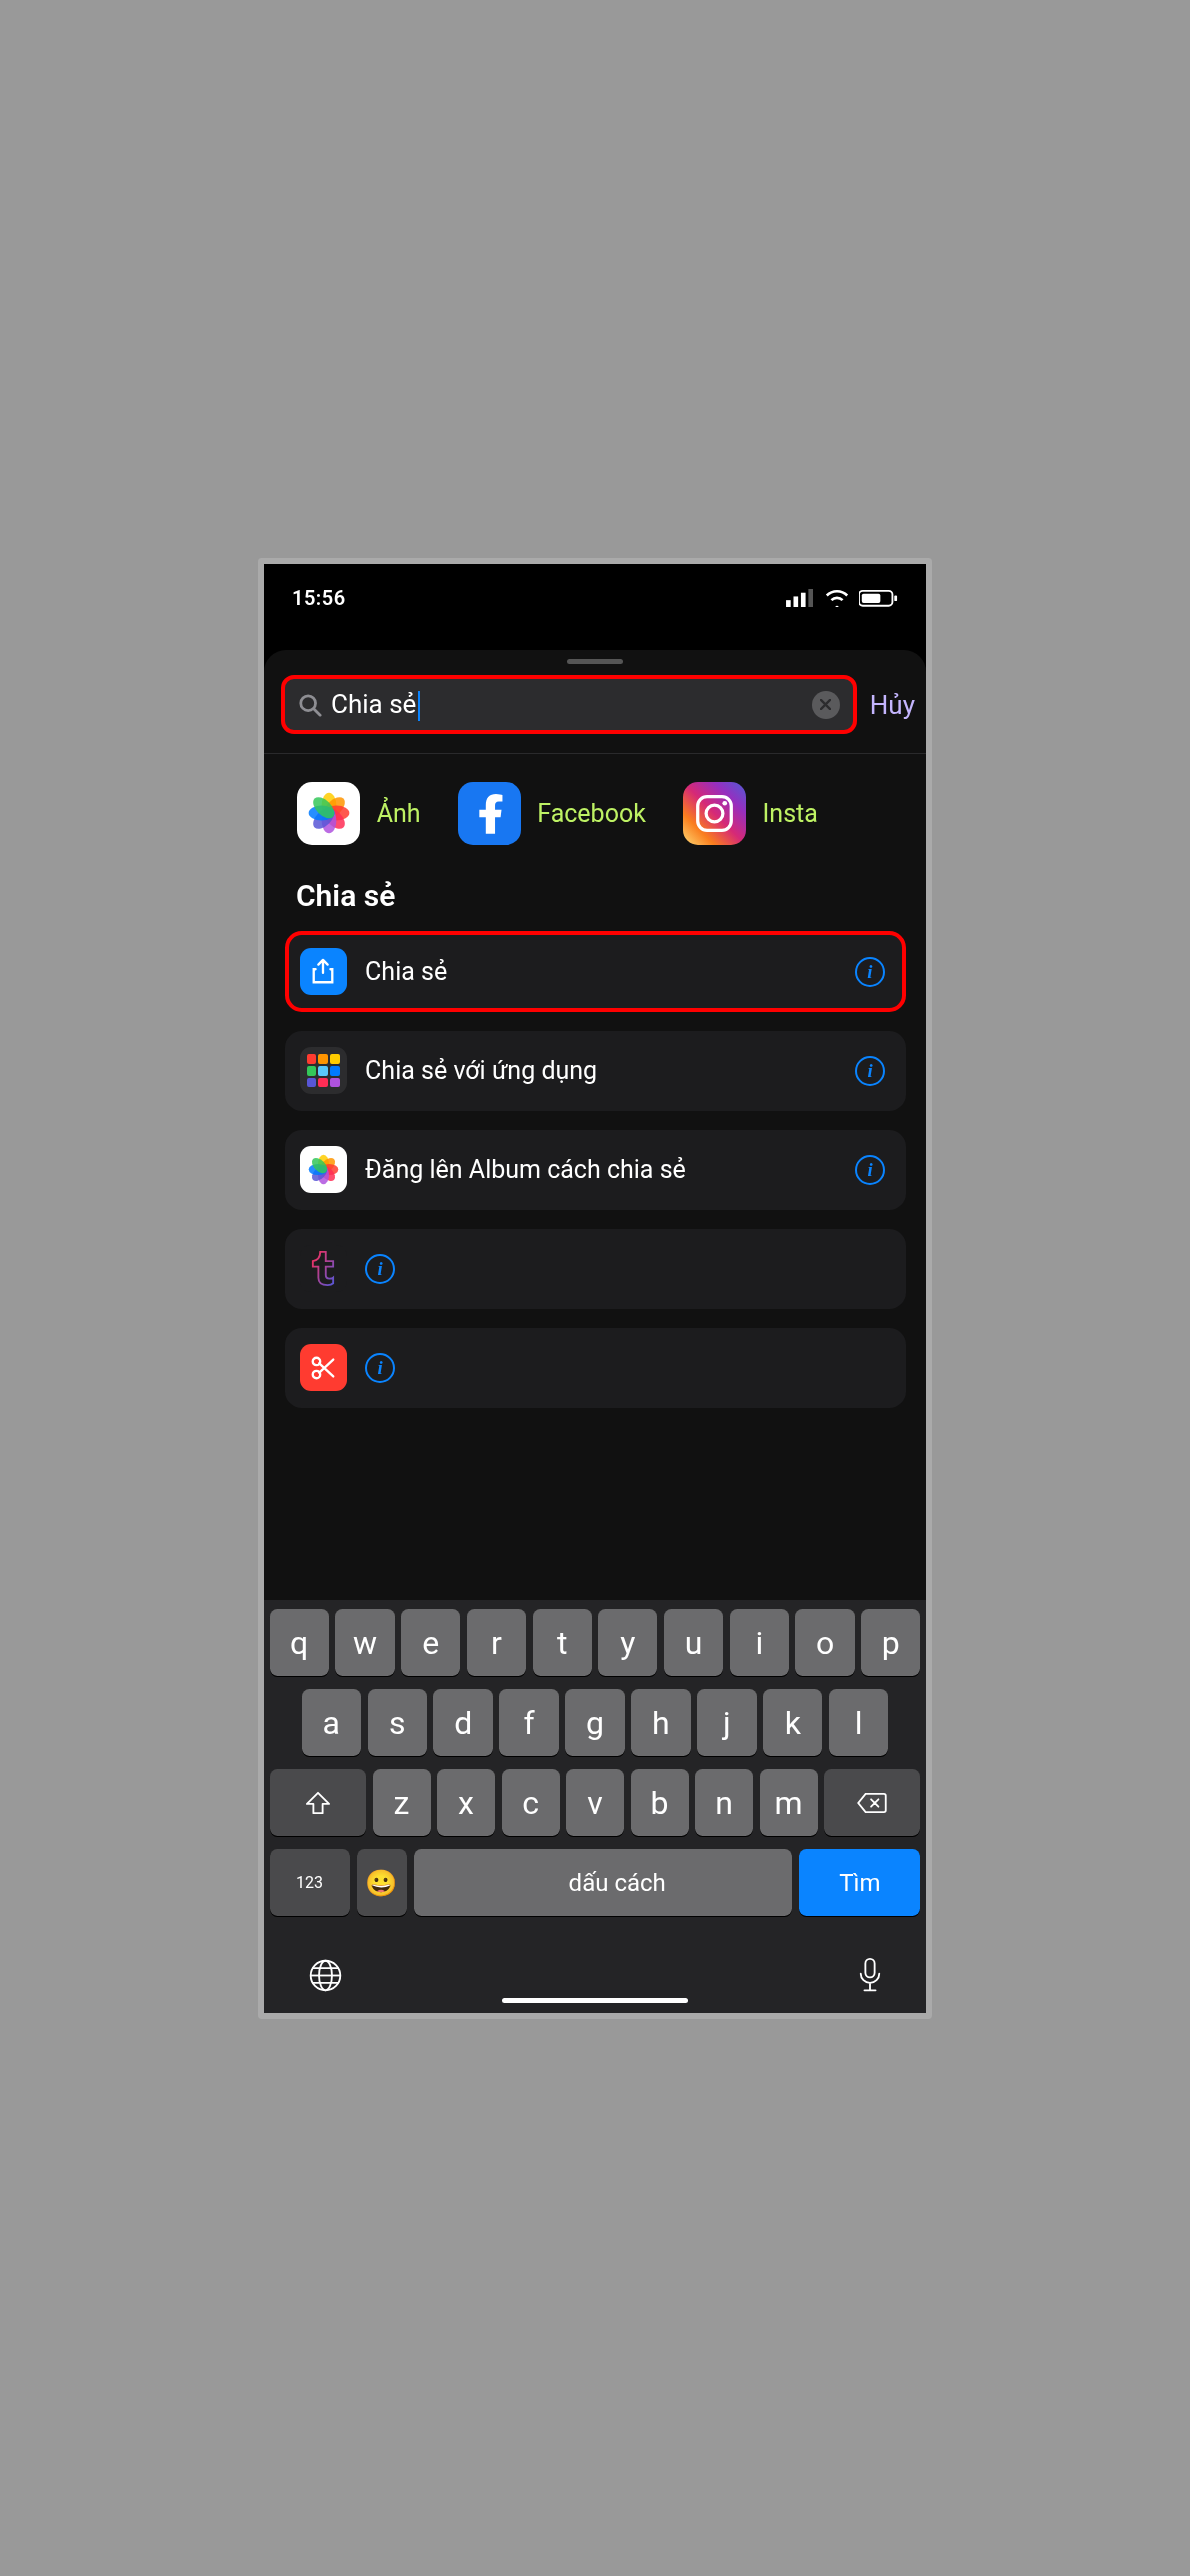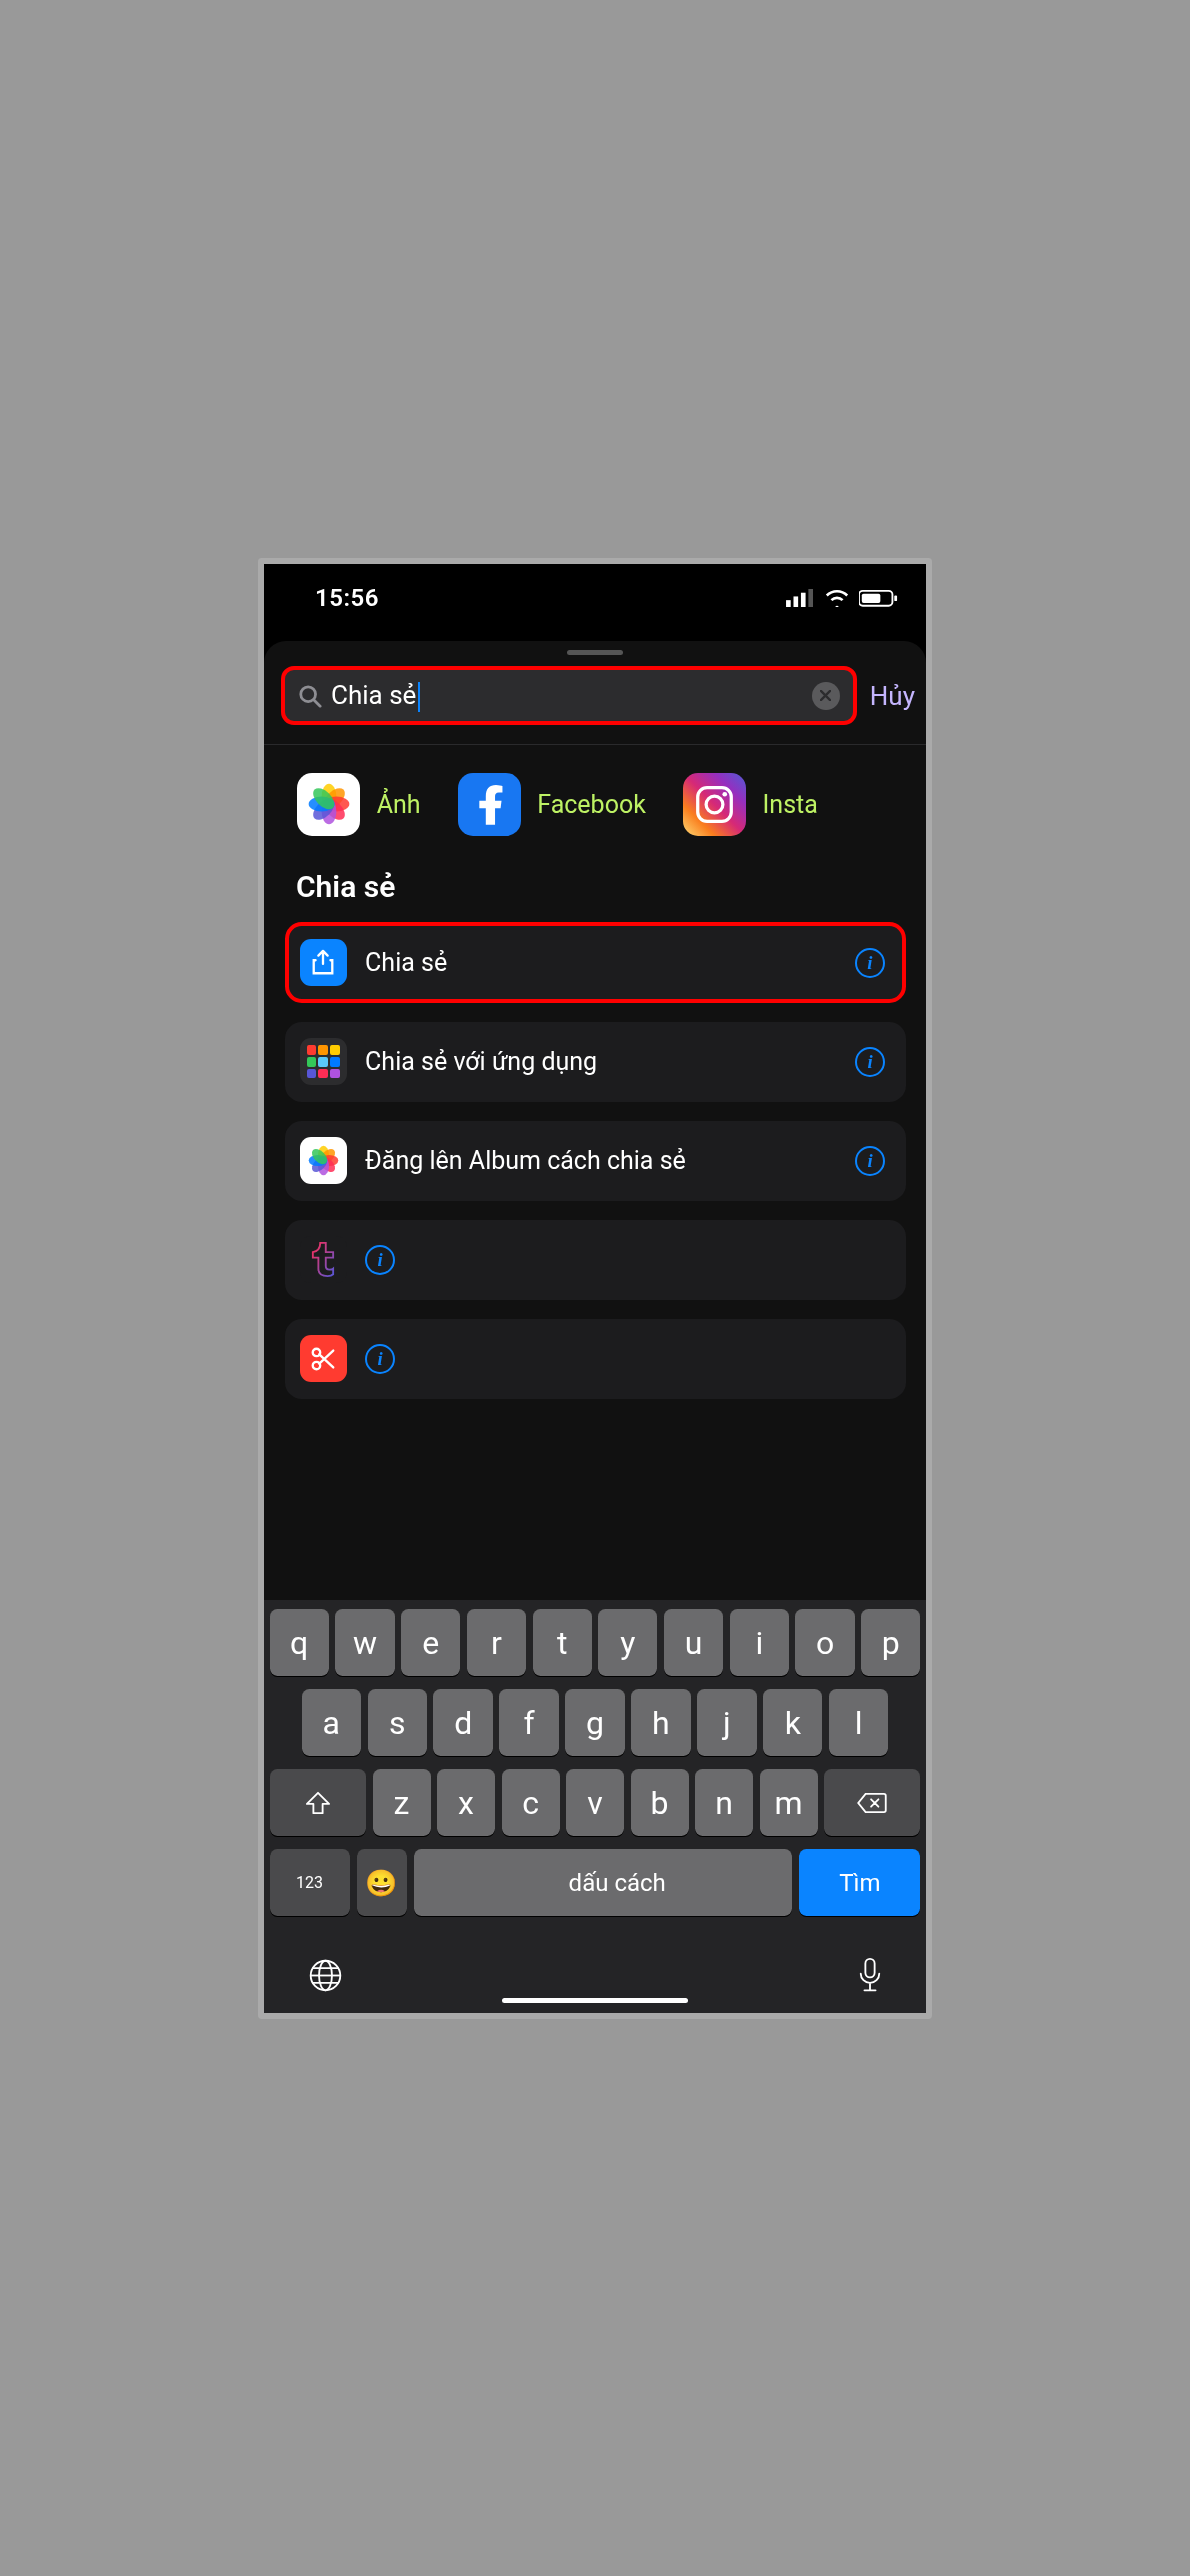--- a/index.html
+++ b/index.html
@@ -2,26 +2,26 @@
 <html style="font-size:15px"><head>
 <meta charset="utf-8">
 <style>
   * { box-sizing: border-box; margin: 0; padding: 0; font-family: -apple-system, BlinkMacSystemFont, "Segoe UI", Roboto, Helvetica, Arial, sans-serif; }
   body { background: #888; display: flex; justify-content: center; }
   .outer { width: 1191px; height: 2576px; display: flex; align-items: center; justify-content: center; background: #999; }
   .phone { width: 674px; height: 1461px; background: #000; border: 6.5px solid #aaa; border-radius: 3.7px; position: relative; overflow: hidden; display: flex; flex-direction: column; }
 
   
   .status-bar { display: flex; justify-content: space-between; align-items: center; padding: 13px 28px 9.3px; height: 65px; }
-  .status-time { color: #fff; font-size: 24px; font-weight: 600; letter-spacing: 0.5px; margin-left: 23px; }
+  .status-time { color: #fff; font-size: 20px; font-weight: 600; letter-spacing: 0.5px; }
   .status-icons { display: flex; gap: 9.3px; align-items: center; }
   .status-icons svg { display: block; }
 
   
-  .sheet { flex: 1; background: #111; border-top-left-radius: 22px; border-top-right-radius: 22px; margin-top: 12px; display: flex; flex-direction: column; overflow: hidden; }
+  .sheet { flex: 1; background: #111; border-top-left-radius: 22px; border-top-right-radius: 22px; margin-top: 21px; display: flex; flex-direction: column; overflow: hidden; }
   .drag-handle { width: 56px; height: 5.6px; background: #555; border-radius: 2.8px; margin: 9.3px auto 11px; }
 
   
   .search-row { display: flex; align-items: center; padding: 0 11px 18.6px 16.7px; gap: 13px; }
   .search-box { flex: 1; background: #2c2c2e; border-radius: 13px; display: flex; align-items: center; padding: 9.3px 13px; border: 4.7px solid #ff0000; }
   .search-box svg.mag { flex-shrink: 0; }
   .search-text { flex: 1; color: #fff; font-size: 26px; padding: 0 9.3px; position: relative; }
   .search-text::after { content: ''; display: inline-block; width: 1.9px; height: 30px; background: #0a84ff; vertical-align: middle; margin-left: 1.9px; }
   .clear-circle { width: 28px; height: 28px; border-radius: 50%; background: #5a5a5c; display: flex; align-items: center; justify-content: center; color: #1c1c1e; font-size: 15px; font-weight: bold; }
   .cancel-btn { color: #c4b5fd; font-size: 26px; }

